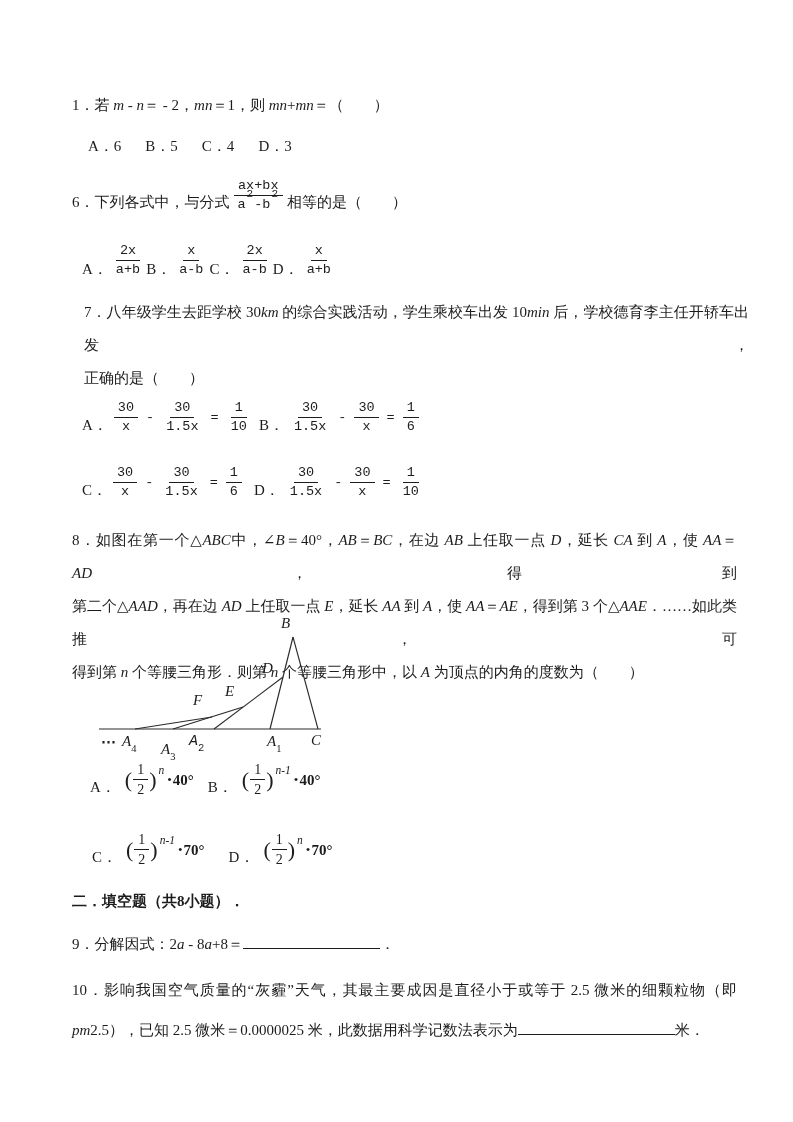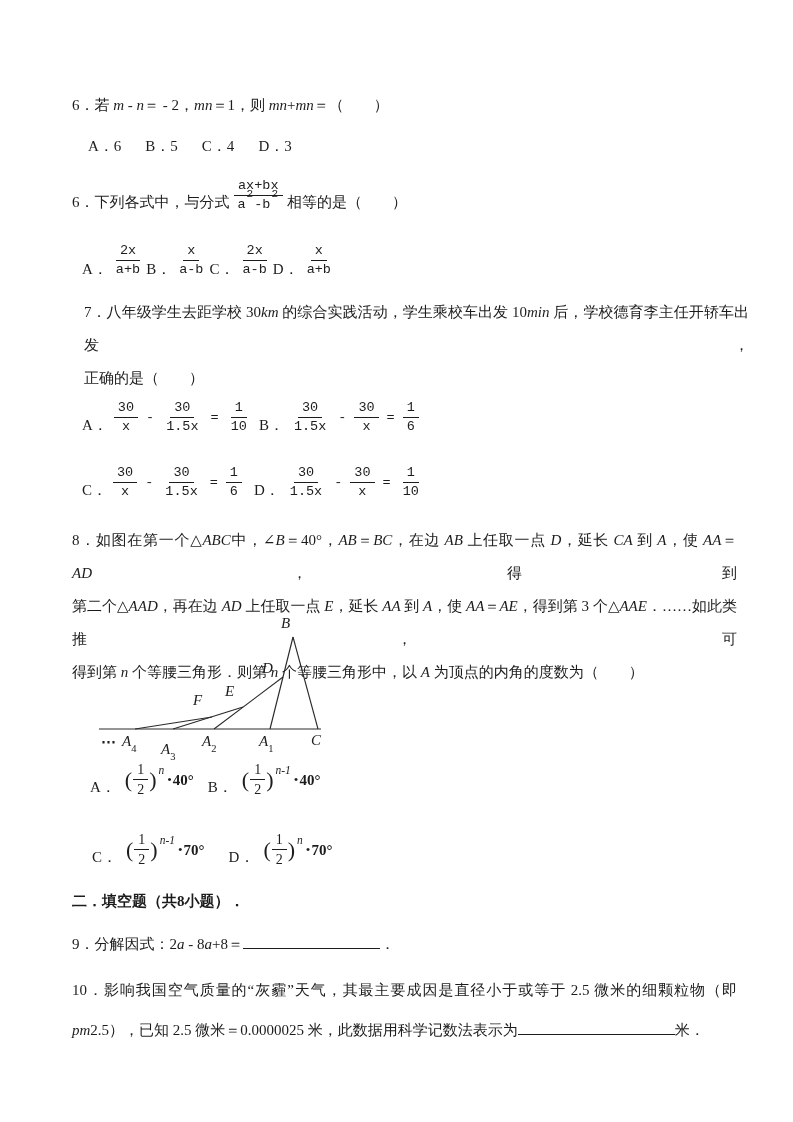--- a/index.html
+++ b/index.html
@@ -47,21 +47,21 @@
   .figure svg{position:absolute; left:0; top:0;}
   .figlab{position:absolute; font-style:italic; font-size:15px; line-height:1; font-family:"Liberation Serif","DejaVu Serif",serif;}
   .figlab sub{font-size:10.5px; font-style:normal; position:relative; top:2px; left:0px;}
   .figdots{position:absolute; font-size:15px; font-weight:bold; line-height:1; font-style:normal;}
 </style>
 </head>
 <body>
 
 <div class="page">
 
-  <div class="abs runs" style="left:72px; top:96px;"><span>6．若 </span><span class="it">m</span><span> - </span><span class="it">n</span><span>＝ - 2，</span><span class="it">mn</span><span>＝1，则 </span><span class="it">mn</span><span>+</span><span class="it">mn</span><span>＝（　　）</span></div>
+  <div class="abs runs" style="left:72px; top:96px;"><span>1．若 </span><span class="it">m</span><span> - </span><span class="it">n</span><span>＝ - 2，</span><span class="it">mn</span><span>＝1，则 </span><span class="it">mn</span><span>+</span><span class="it">mn</span><span>＝（　　）</span></div>
   <div class="abs" style="left:88px; top:137px; display:flex; gap:24px;">
     <span>A．6</span>
     <span>B．5</span>
     <span>C．4</span>
     <span>D．3</span>
   </div>
 
   <div class="abs" style="left:72px; top:178px; display:flex; align-items:flex-end; gap:4px;">
     <span style="line-height:22px;">6．下列各式中，与分式</span>
     <span class="frac">
@@ -181,22 +181,22 @@
         <line x1="40" y1="114" x2="117" y2="102"></line>
       </g>
     </svg>
     <span class="figlab" style="left:186px; top:1px;">B</span>
     <span class="figlab" style="left:167px; top:46px;">D</span>
     <span class="figlab" style="left:130px; top:69px;">E</span>
     <span class="figlab" style="left:98px;  top:78px;">F</span>
     <span class="figdots" style="left:6px; top:120px;">⋯</span>
     <span class="figlab" style="left:27px; top:119px;"><span>A</span><sub>4</sub></span>
     <span class="figlab" style="left:66px; top:127px;"><span>A</span><sub>3</sub></span>
-    <span class="figlab" style="left:107px; top:119px;"><span>A</span><sub>2</sub></span>
-    <span class="figlab" style="left:164px; top:119px;"><span>A</span><sub>1</sub></span>
+    <span class="figlab" style="left:94px; top:119px;font-family:Liberation Mono, monospace;"><span>A</span><sub>2</sub></span>
+    <span class="figlab" style="left:172px; top:119px;"><span>A</span><sub>1</sub></span>
     <span class="figlab" style="left:216px; top:118px;">C</span>
   </div>
 
   <div class="abs" style="left:90px; top:762px; display:flex; gap:14px;">
     <div class="q8opt">
       <span class="optlabel">A．</span>
       <span class="paren">(</span>
       <span class="frac">
           <span class="num">1</span>
           <span class="den">2</span>

